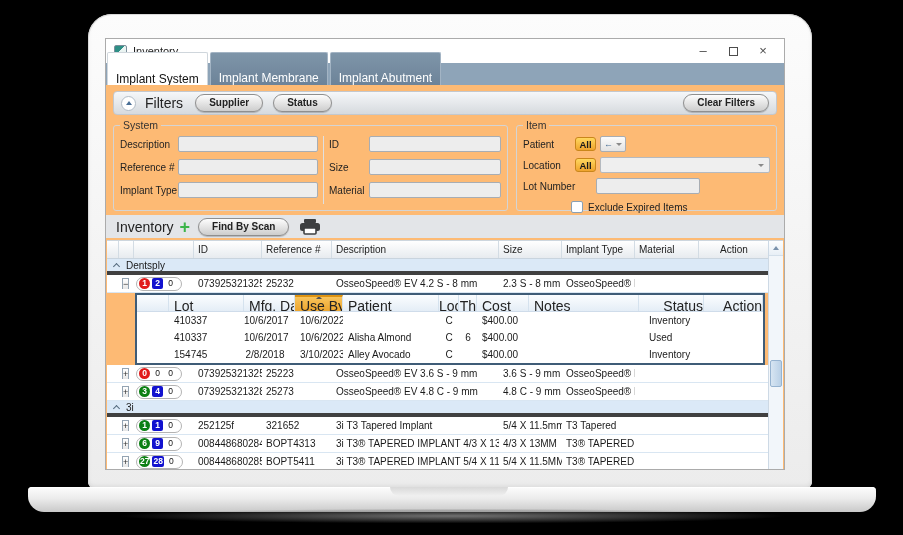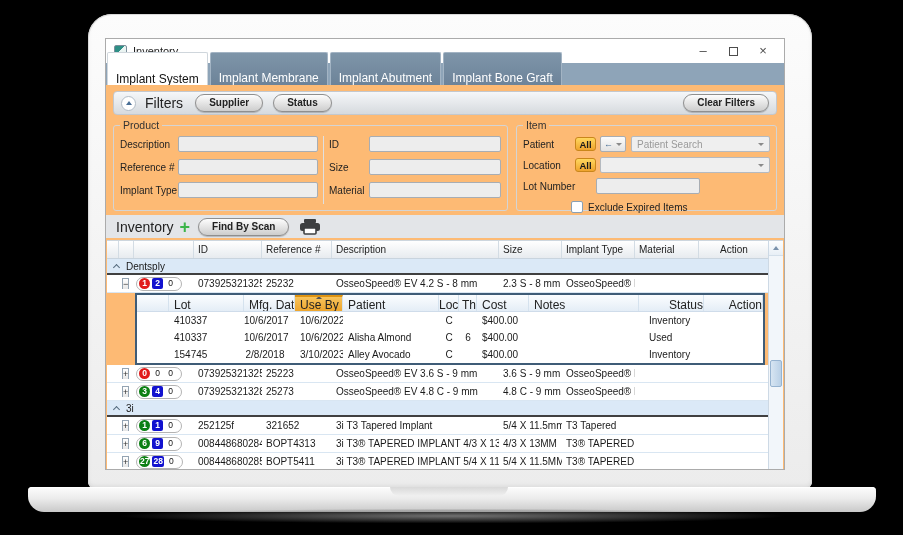--- a/index.html
+++ b/index.html
@@ -95,21 +95,21 @@
   
   .table-wrap { position:relative; margin:2px 1px 0; height:233px; overflow:hidden;
     border-top:1px solid #cdd6de; }
   .inv-grid { position:absolute; left:0; top:0; width:663px; }
   .thead { height:18px; display:flex; background:linear-gradient(180deg,#ffffff,#e7ebEF);
     border-bottom:1px solid #c9d4de; }
   .hcell { font-size:10px; color:#222; padding:3px 0 0 4px; border-right:1px solid #d3dce4;
     overflow:hidden; white-space:nowrap; }
   .hcell.center { text-align:center; padding-left:0; }
   .group-row { height:16px; background:#dbe9f7; display:flex; align-items:center;
-    border-bottom:2px solid #404040; font-size:10px; color:#1a1a1a; }
+    border-bottom:4px solid #404040; font-size:10px; color:#1a1a1a; }
   .caret-up { width:5px; height:5px; border-left:1.4px solid #55,; border:0;
     border-left:1.4px solid #556a7e; border-top:1.4px solid #556a7e; transform:rotate(45deg);
     margin:2px 7px 0 7px; }
   .data-row { height:18px; display:flex; align-items:center; border-bottom:1px solid #d9e6f2;
     background:#fff; font-size:10px; color:#1a1a1a; }
   .cell { overflow:hidden; white-space:nowrap; padding-left:4px; flex:none; }
   .expander { width:9px; height:9px; border:1px solid #93a3b2; background:linear-gradient(180deg,#fff,#e6e6e6);
     font-size:9px; line-height:7px; text-align:center; color:#333; margin-left:3px; }
   .badge-pill { display:inline-flex; align-items:center; gap:2px; background:#fff;
     border:1px solid #b3b3b3; border-radius:8px; height:14px; padding:0 5px 0 2px; margin-left:2px; }
@@ -117,22 +117,22 @@
     text-align:center; line-height:11px; padding:0 1px; }
   .badge.blue { border-radius:2px; background:#1212cf; }
   .badge.red { background:#e11b1b; }
   .badge.green { background:#0c8014; }
   .badge.plain { background:transparent; color:#111; font-weight:normal; }
 
   
   .sub-box { margin-left:28px; width:630px; border:2px solid #3f5c77; background:#fff; }
   .sub-head { height:17px; display:flex; background:linear-gradient(180deg,#fbfdff,#e4edf6);
     border-bottom:1px solid #cfdcea; }
-  .shcell { font-size:12px; color:#222; padding:3px 0 0 5px; border-right:1px solid #d5e2ee;
-    overflow:hidden; white-space:nowrap; position:relative; flex:none; }
+  .shcell { font-size:14px; color:#222; padding:3px 0 0 5px; border-right:1px solid #d5e2ee;
+    overflow:hidden; white-space:nowrap; position:relative; flex:none;text-decoration:underline; }
   .shcell.center { text-align:right; padding-left:0; }
   .shcell.useby { background:linear-gradient(180deg,#f8c45c,#eda52d); border-top:2px solid #de9312;
     padding-top:1px; }
   .sort-glyph { position:absolute; top:-1px; left:50%; margin-left:-3px; width:0; height:0;
     border-left:3px solid transparent; border-right:3px solid transparent; border-bottom:3px solid #555; }
   .sub-row { height:17px; display:flex; align-items:center; font-size:10px; color:#1a1a1a; }
   .scell { overflow:hidden; white-space:nowrap; flex:none; padding-left:5px; }
   .scell.right { text-align:center; padding-right:9px; padding-left:0; }
   .scell.center { text-align:center; padding-left:0; }
 
@@ -161,39 +161,38 @@
         <span class="win-btn">–</span>
         <span class="win-btn"><span class="max-glyph"></span></span>
         <span class="win-btn">×</span>
       </div>
     </div>
 
     <div class="tabstrip">
         <div class="tab active">Implant System</div>
         <div class="tab">Implant Membrane</div>
         <div class="tab">Implant Abutment</div>
-        <div class="tab">Implant Bone Graft</div>
       </div>
 
     <div class="content">
 
       <div class="filters-wrap">
         <div class="filters-bar">
           <span class="collapse-btn">
               <span class="chev-up"></span>
             </span>
           <span class="filters-title">Filters</span>
           <span class="pill">Supplier</span>
           <span class="pill">Status</span>
           <span class="pill clear">Clear Filters</span>
         </div>
 
         <div class="filter-groups">
           <fieldset class="product-fs">
-            <legend>Product</legend>
+            <legend>System</legend>
             <div class="product-inner">
               <div class="fcol" id="product-left">
                   <div class="frow">
                     <span class="flabel" style="width: 58px;">Description</span>
                     <span class="txt" style="width: 140px;"></span>
                   </div>
                   <div class="frow">
                     <span class="flabel" style="width: 58px;">Reference #</span>
                     <span class="txt" style="width: 140px;"></span>
                   </div>
@@ -221,24 +220,20 @@
           </fieldset>
 
           <fieldset class="item-fs">
             <legend>Item</legend>
             <div class="item-inner">
               <div class="frow">
                 <span class="ilabel">Patient</span>
                 <span class="all-badge">All</span>
                 <span class="mini-combo">
                   <span class="back-glyph">←</span>
-                  <span class="chev-dn"></span>
-                </span>
-                <span class="combo">
-                  <span>Patient Search</span>
                   <span class="chev-dn"></span>
                 </span>
               </div>
               <div class="frow">
                 <span class="ilabel">Location</span>
                 <span class="all-badge">All</span>
                 <span class="combo">
                   <span class="chev-dn"></span>
                 </span>
               </div>

